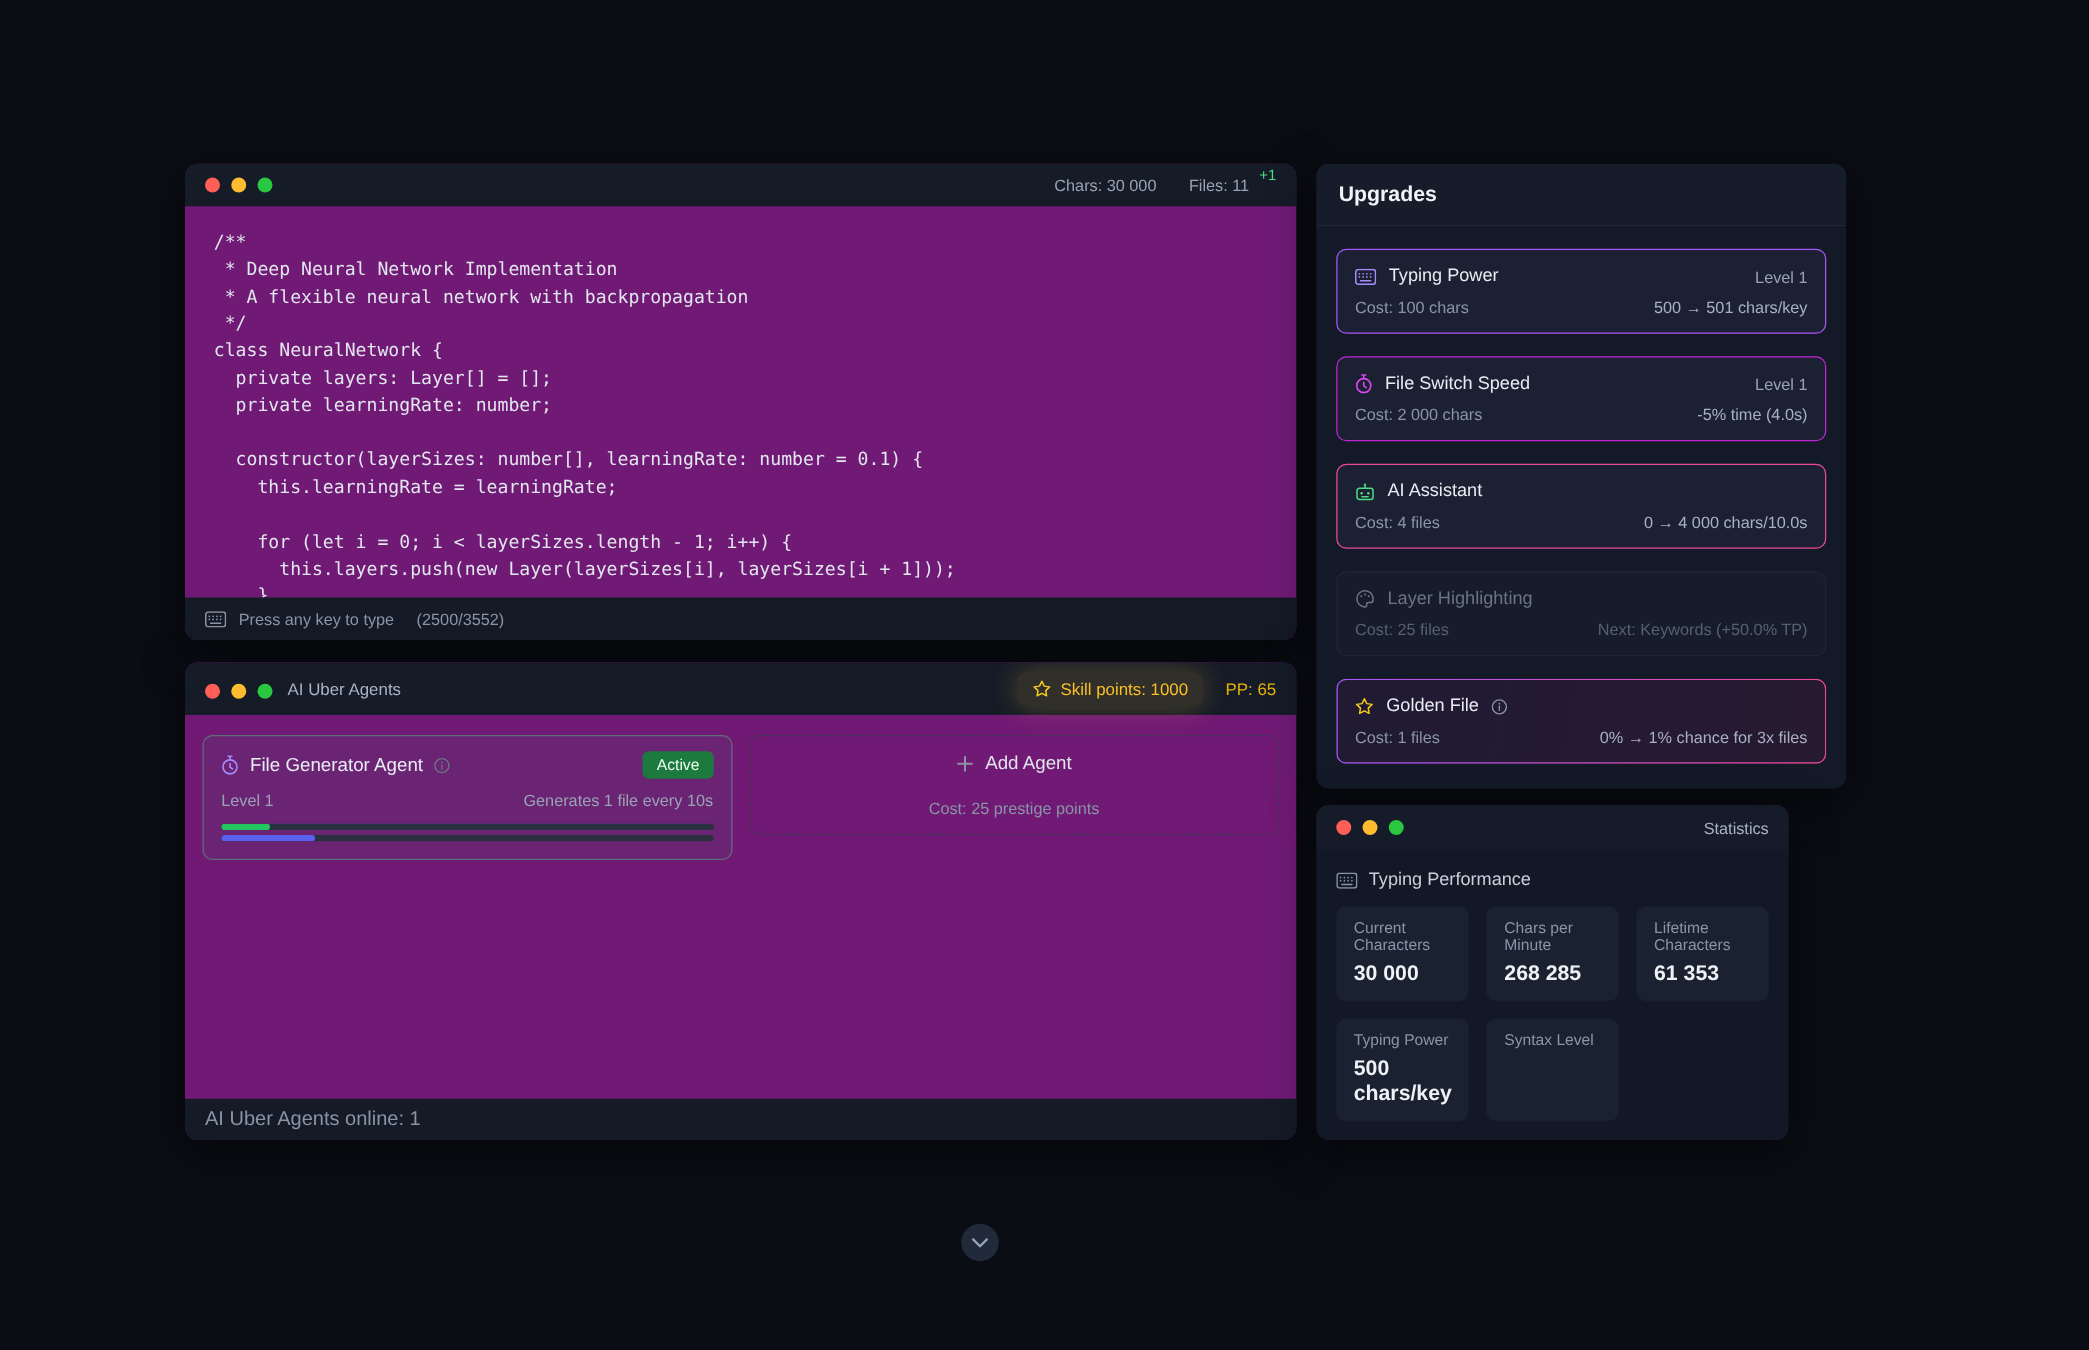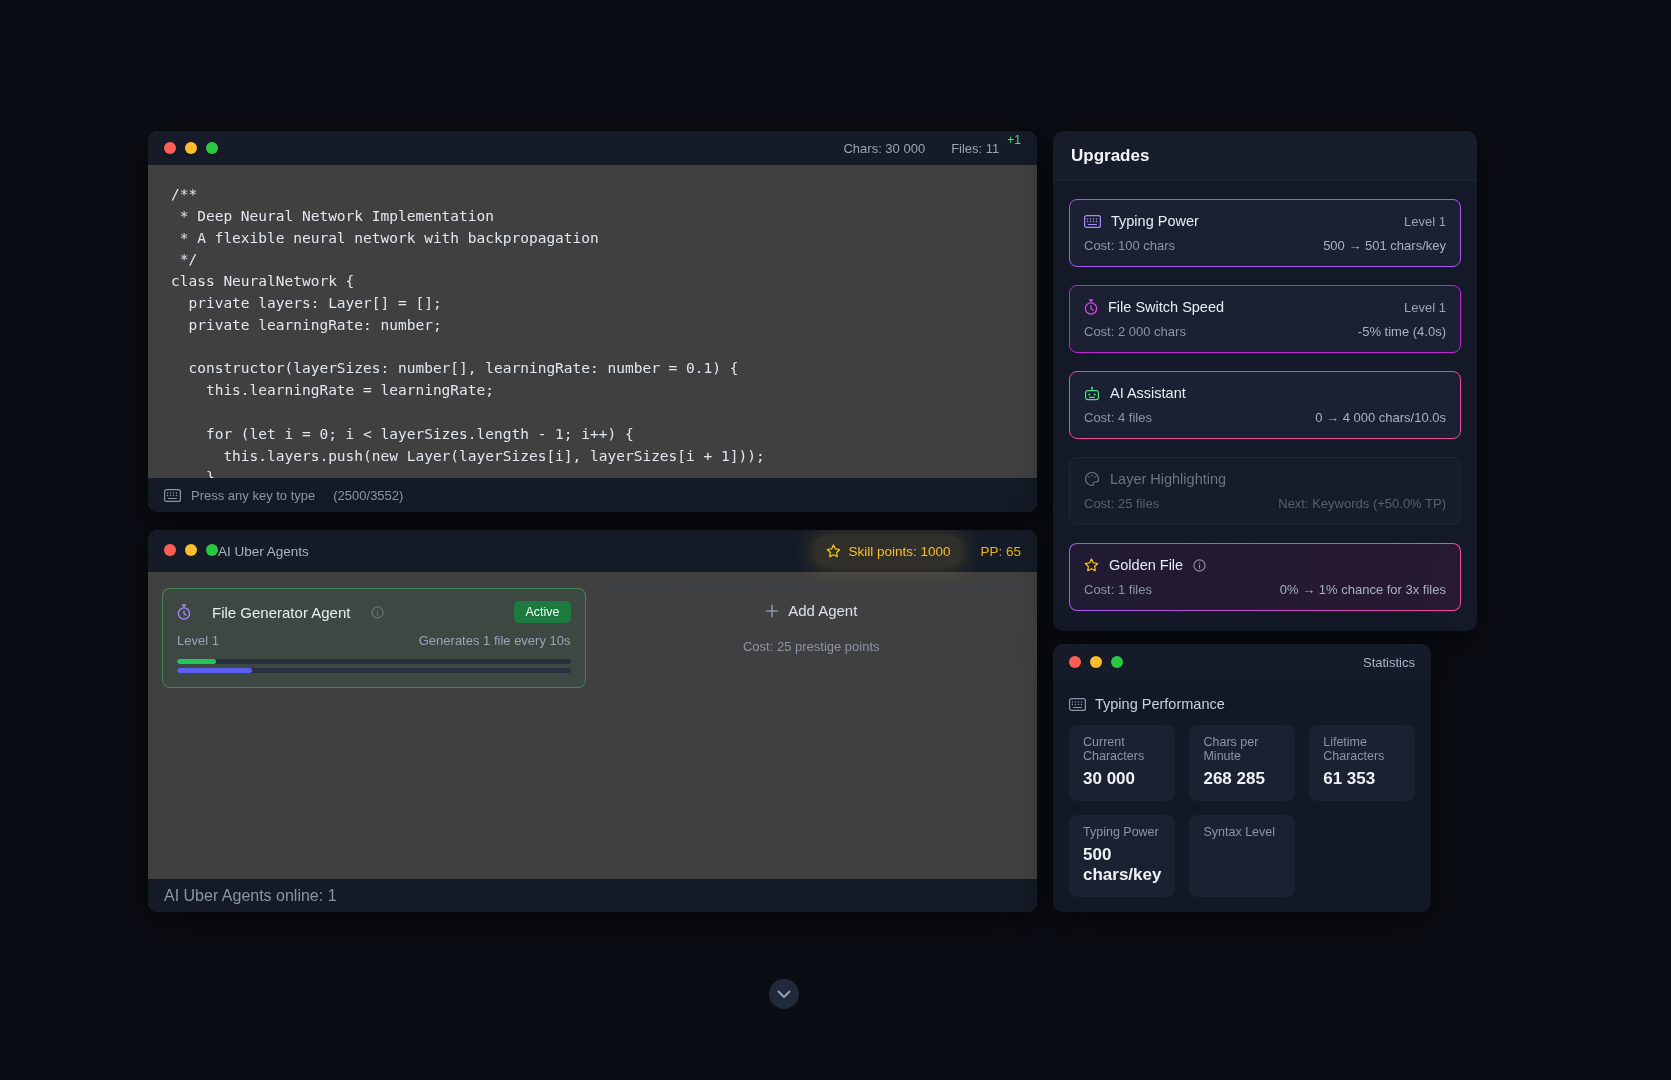--- a/index.html
+++ b/index.html
@@ -4,21 +4,21 @@
 <style>
   * { box-sizing: border-box; }
   html, body { margin: 0; padding: 0; background: #0a0d13; }
   .stage {
     position: relative; width: 1671px; height: 1080px; overflow: hidden;
     background: #0a0d13;
     font-family: "Liberation Sans", "DejaVu Sans", sans-serif;
     color: #e8ecf3;
   }
   .window, .panel {
-    position: absolute; background: #404040; border-radius: 10px;
+    position: absolute; background: #701a75; border-radius: 10px;
     box-shadow: 0 10px 34px rgba(0,0,0,.5); overflow: hidden;
   }
   .titlebar {
     height: 34px; background: #151b27; display: flex; align-items: center;
     padding: 0 16px; font-size: 13px; color: #9aa3b5;
   }
   .dots { display: flex; gap: 9px; align-items: center; }
   .dot { width: 12px; height: 12px; border-radius: 50%; display: inline-block; }
   .dot.red { background: #ff5f57; }
   .dot.yellow { background: #febc2e; }
@@ -38,35 +38,35 @@
   .statusbar {
     position: absolute; left: 0; right: 0; bottom: 0; height: 34px;
     background: #141a26; display: flex; align-items: center; gap: 10px;
     padding: 0 16px; font-size: 13px; color: #8b94a7;
   }
   .statusbar .progress { margin-left: 8px; }
 
   
   .agents { left: 148px; top: 530px; width: 889px; height: 382px; }
   .agents .titlebar { height: 42px; justify-content: space-between; }
-  .tb-left { display: flex; align-items: flex-start; gap: 0; }
+  .tb-left { display: flex; align-items: flex-end; gap: 12px; }
   .agents-title { color: #aab3c5; font-size: 13.5px; }
   .tb-right-agents { display: flex; align-items: center; gap: 18px; }
   .skill-pill {
     display: flex; align-items: center; gap: 7px; color: #fbbf24;
     font-size: 13.5px; padding: 6px 12px; border-radius: 7px;
     background: rgba(250,195,60,.12); box-shadow: 0 0 22px rgba(250,195,60,.28);
   }
   .pp { color: #eab308; font-size: 13.5px; }
   .agents-content { display: flex; gap: 14px; padding: 16px 14px; align-items: flex-start; }
   .agent-card {
     width: 424px; border: 1px solid rgba(74,222,128,.4);
     background: rgba(34,197,94,.06); border-radius: 8px; padding: 12px 14px 14px;
   }
-  .agent-head { display: flex; align-items: center; gap: 21px; }
+  .agent-head { display: flex; align-items: center; gap: 9px; }
   .agent-name { font-size: 15px; color: #e8ecf3; }
   .badge-active {
     margin-left: auto; background: #1d7a3e; color: #eafff2; font-size: 12.5px;
     padding: 4px 11px; border-radius: 5px;
   }
   .agent-meta { display: flex; justify-content: space-between; margin-top: 10px; font-size: 13px; color: #9aa3b5; }
   .bar { margin-top: 11px; height: 5px; border-radius: 3px; background: #2a3040; overflow: hidden; }
   .bar + .bar { margin-top: 4px; }
   .bar-fill { height: 100%; border-radius: 3px; }
   .bar-fill.green { background: #22c55e; }

